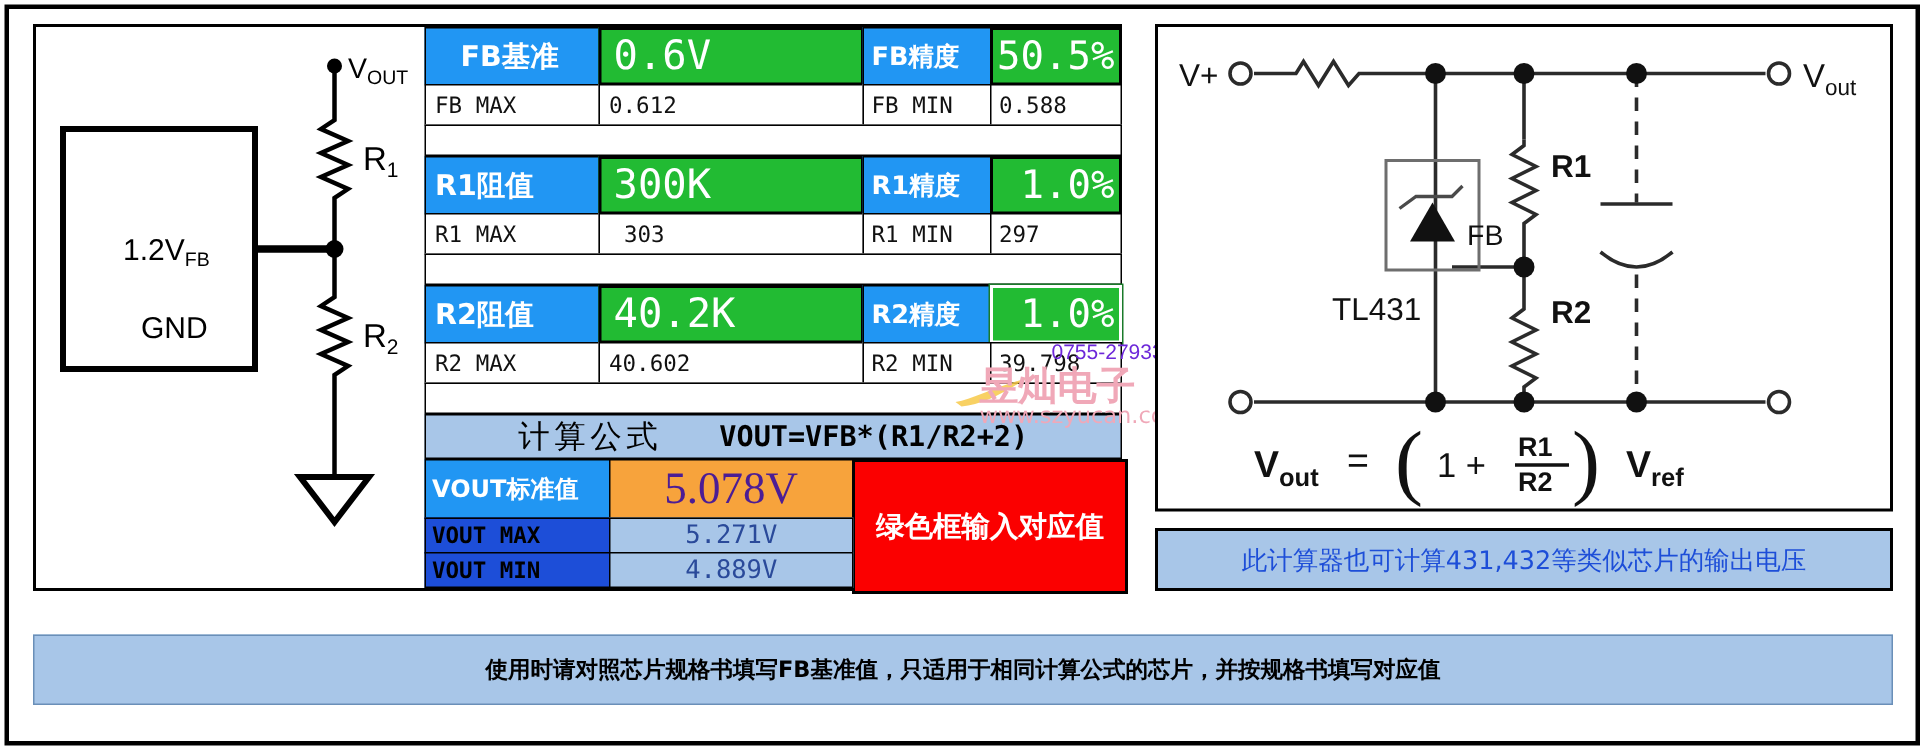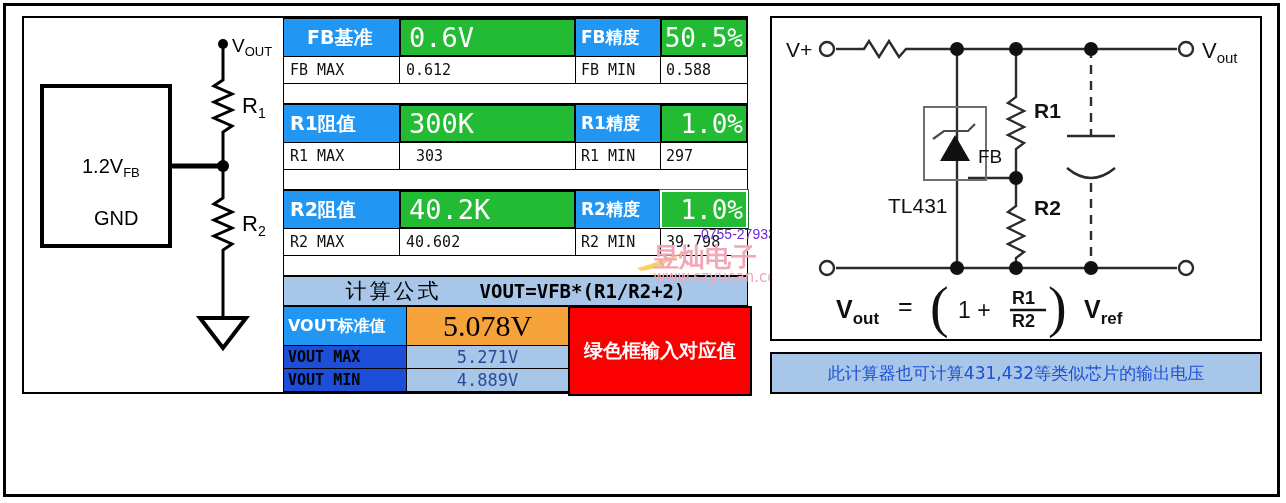--- a/index.html
+++ b/index.html
@@ -28,21 +28,21 @@
 
   .txt-cn{font-family:"DejaVu Sans","Liberation Sans",sans-serif;}
 
   .formula-row{background:#a8c6e8;border:1px solid #000;box-sizing:border-box;
      display:flex;align-items:center;justify-content:center;gap:38px;color:#000;}
   .formula-row .f1{font-family:"DejaVu Sans",sans-serif;font-size:21px;letter-spacing:3px;}
   .formula-row .f2{font-family:"DejaVu Sans Mono",monospace;font-size:19px;font-weight:bold;}
 
   .vout-lbl{background:#2196f3;color:#fff;border:1px solid #000;font-weight:bold;
      font-family:"DejaVu Sans",sans-serif;font-size:16px;}
-  .vout-val{background:#f7a33c;color:#000000;border:1px solid #000;
+  .vout-val{background:#f7a33c;color:#4c1d95;border:1px solid #000;
      justify-content:center;font-family:"Liberation Serif",serif;font-size:30px;}
   .vout-note{background:#fb0000;color:#fff;border:2px solid #000;
      display:flex;align-items:center;justify-content:center;
      font-family:"DejaVu Sans",sans-serif;font-size:19px;font-weight:bold;}
   .mm-lbl{background:#1d4ed8;color:#000;border:1px solid #000;
      font-family:"DejaVu Sans Mono",monospace;font-size:15px;font-weight:bold;}
   .mm-val{background:#a8c6e8;color:#2a4a9a;border:1px solid #000;
      justify-content:center;font-family:"DejaVu Sans Mono",monospace;font-size:17px;}
 
   
@@ -307,14 +307,17 @@
         <text x="276" y="308" font-family="Liberation Serif, serif" font-size="56" fill="#111">)</text>
         <text x="312" y="300" font-family="Liberation Sans, sans-serif" font-size="25" font-weight="bold" fill="#111">V<tspan font-size="17" dy="6">ref</tspan></text>
       </g>
     </svg>
   </div>
 
   <div class="right-note">
     <span>此计算器也可计算431,432等类似芯片的输出电压</span>
   </div>
 
+  <div class="banner">
+    <span>使用时请对照芯片规格书填写FB基准值，只适用于相同计算公式的芯片，并按规格书填写对应值</span>
+  </div>
 
 </div>
 
 </body></html>

